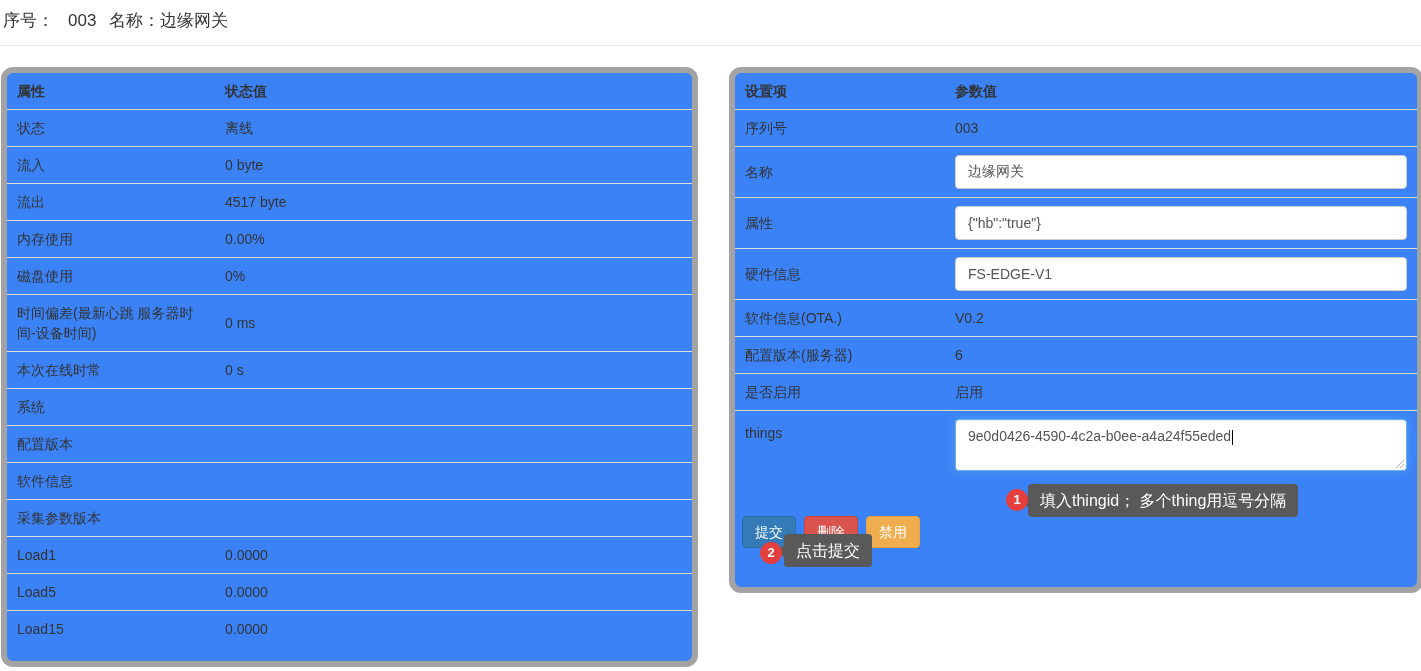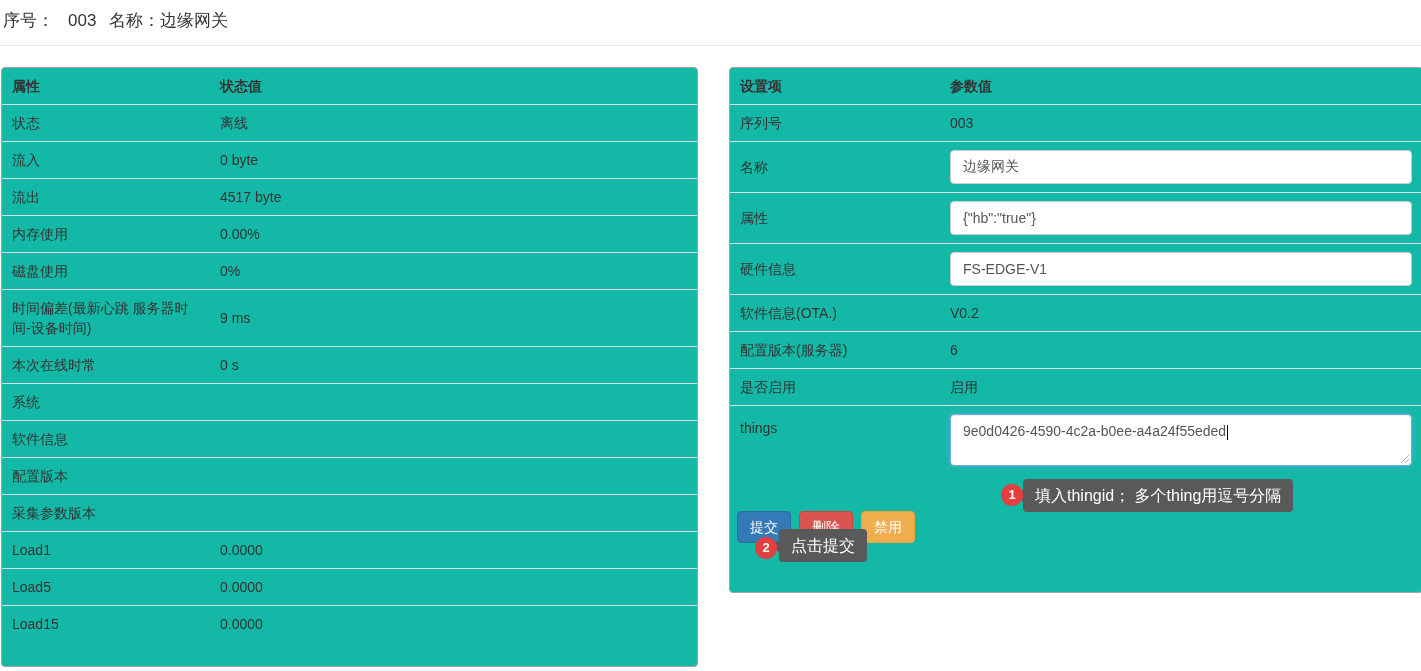--- a/index.html
+++ b/index.html
@@ -11,22 +11,22 @@
   }
   .page-header {
     position: absolute; left: 0; top: 0; width: 1421px; height: 46px;
     border-bottom: 1px solid #e7e7e7;
     font-size: 17px; padding: 9px 0 0 3px;
   }
   .page-header .gap-l { margin-left: 14px; }
   .page-header .gap-s { margin-left: 8px; }
 
   .panel {
-    position: absolute; border: 1px solid #a3a3a3; border-radius: 4px;
-    background: #14b8a6;
+    position: absolute; border: 6px solid #a3a3a3; border-radius: 12px;
+    background: #3b82f6;
   }
   .panel-left  { left: 1px;   top: 67px; width: 697px; height: 600px; }
   .panel-right { left: 729px; top: 67px; width: 694px; height: 526px; }
 
   table { width: 100%; border-collapse: collapse; table-layout: fixed; }
   th, td {
     text-align: left; vertical-align: middle;
     padding: 8px 10px; line-height: 20px; font-size: 14px;
   }
   th { font-weight: bold; }
@@ -122,36 +122,36 @@
       <tr>
           <td>内存使用</td>
           <td>0.00%</td>
         </tr>
       <tr>
           <td>磁盘使用</td>
           <td>0%</td>
         </tr>
       <tr>
           <td>时间偏差(最新心跳 服务器时间-设备时间)</td>
-          <td>9 ms</td>
+          <td>0 ms</td>
         </tr>
       <tr>
           <td>本次在线时常</td>
           <td>0 s</td>
         </tr>
       <tr>
           <td>系统</td>
           <td></td>
         </tr>
       <tr>
+          <td>配置版本</td>
+          <td></td>
+        </tr>
+      <tr>
           <td>软件信息</td>
-          <td></td>
-        </tr>
-      <tr>
-          <td>配置版本</td>
           <td></td>
         </tr>
       <tr>
           <td>采集参数版本</td>
           <td></td>
         </tr>
       <tr>
           <td>Load1</td>
           <td>0.0000</td>
         </tr>

